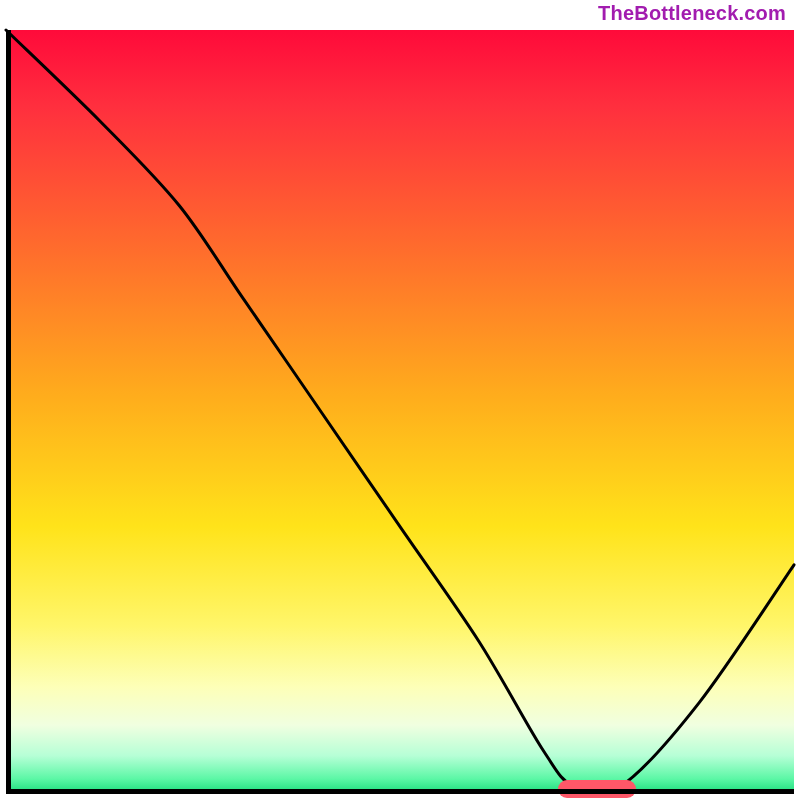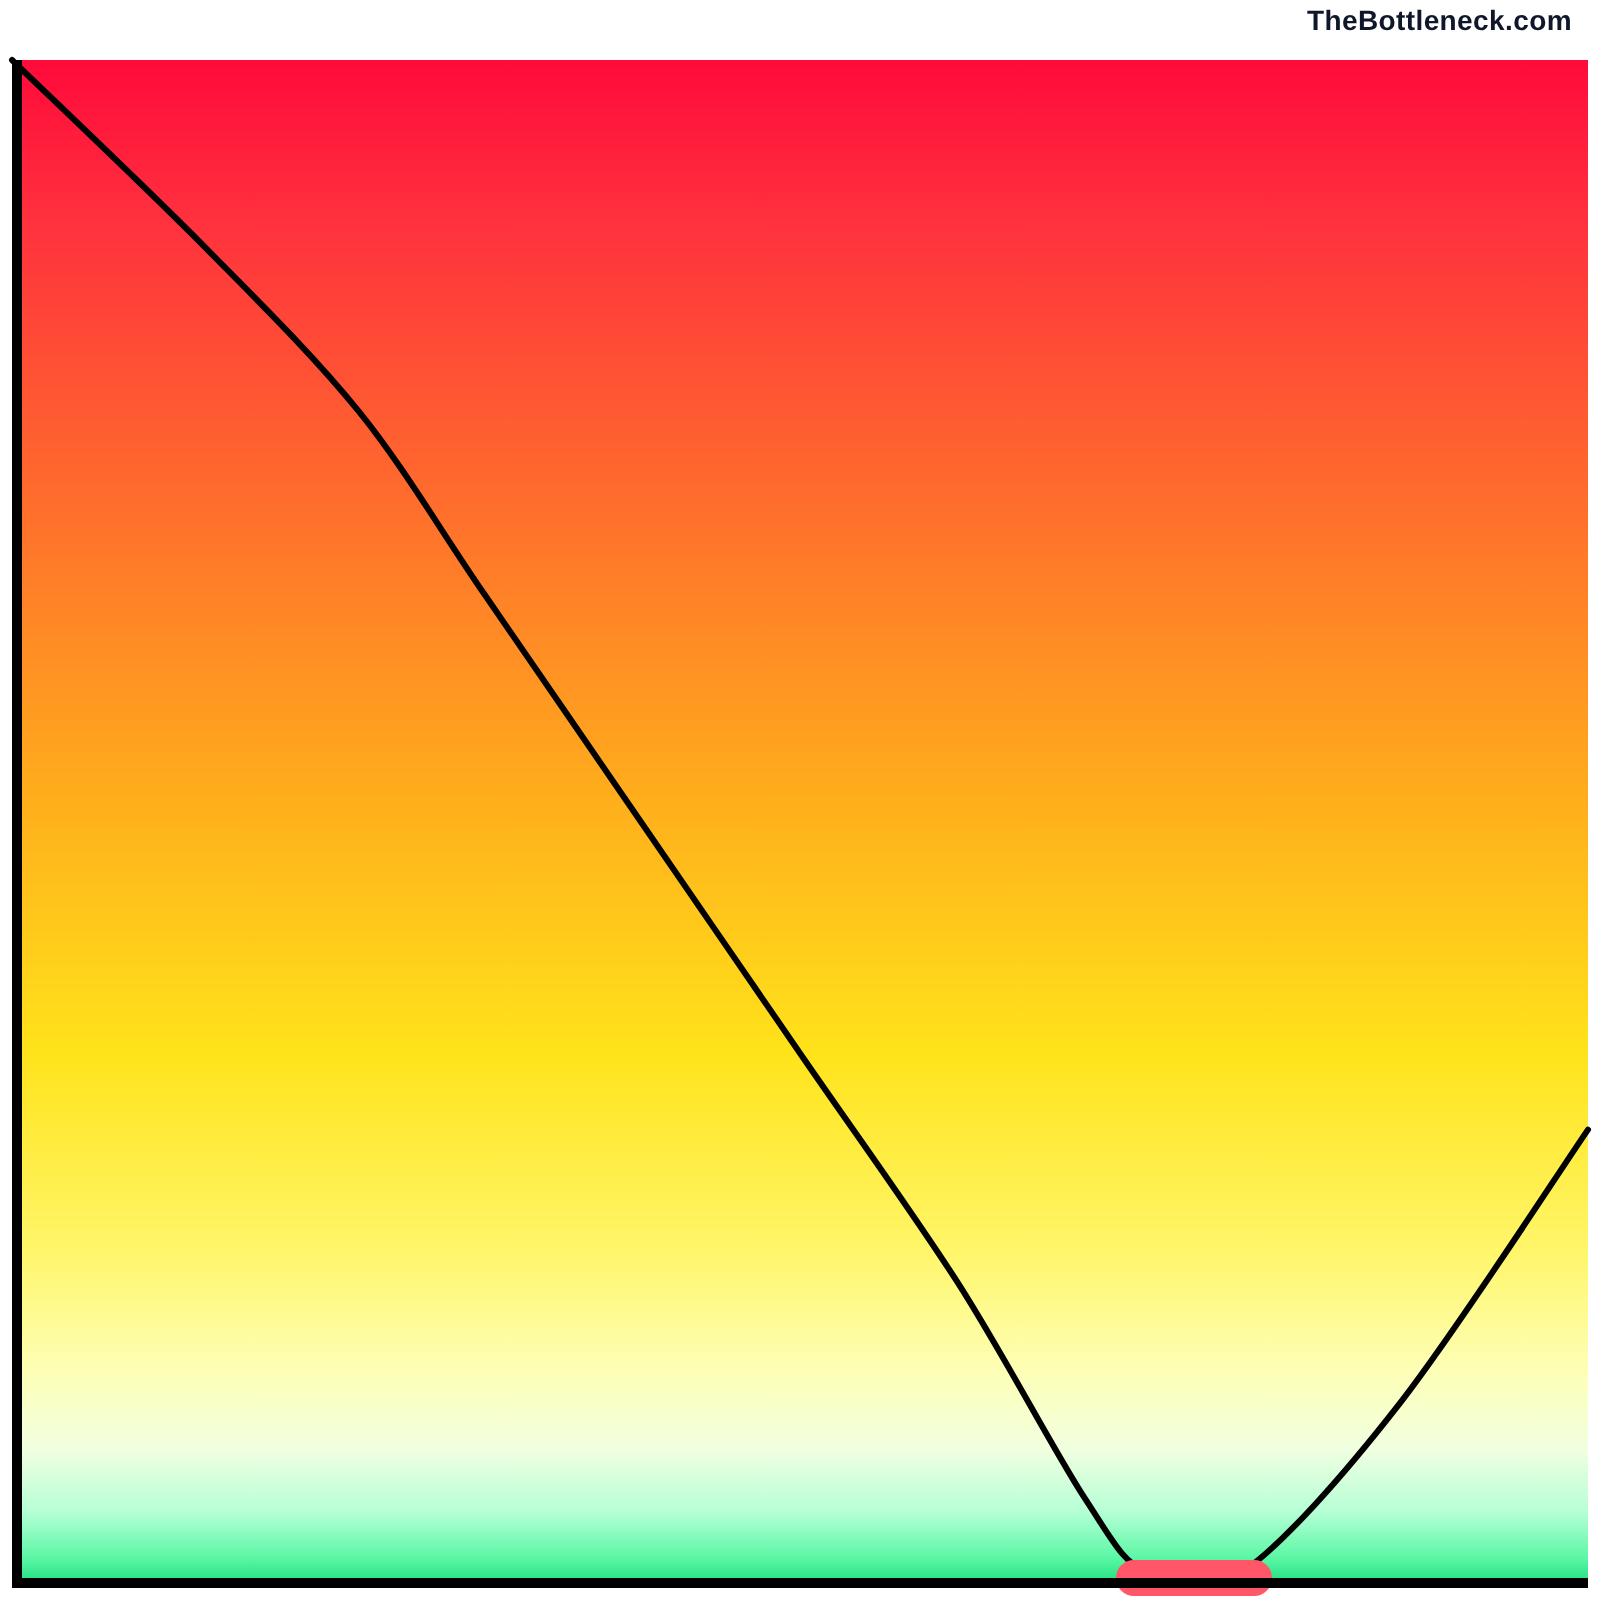--- a/index.html
+++ b/index.html
@@ -13,23 +13,23 @@
   }
   .container {
     position: relative;
     width: 800px;
     height: 800px;
   }
   .watermark {
     position: absolute;
     top: 2px;
     right: 14px;
-    font-size: 14px;
+    font-size: 20px;
     font-weight: 600;
-    color: #0f172a;
+    color: #a21caf;
     letter-spacing: 0.2px;
   }
   
   .chart {
     position: absolute;
     left: 6px;
     top: 30px;
     width: 788px;
     height: 764px;
   }

